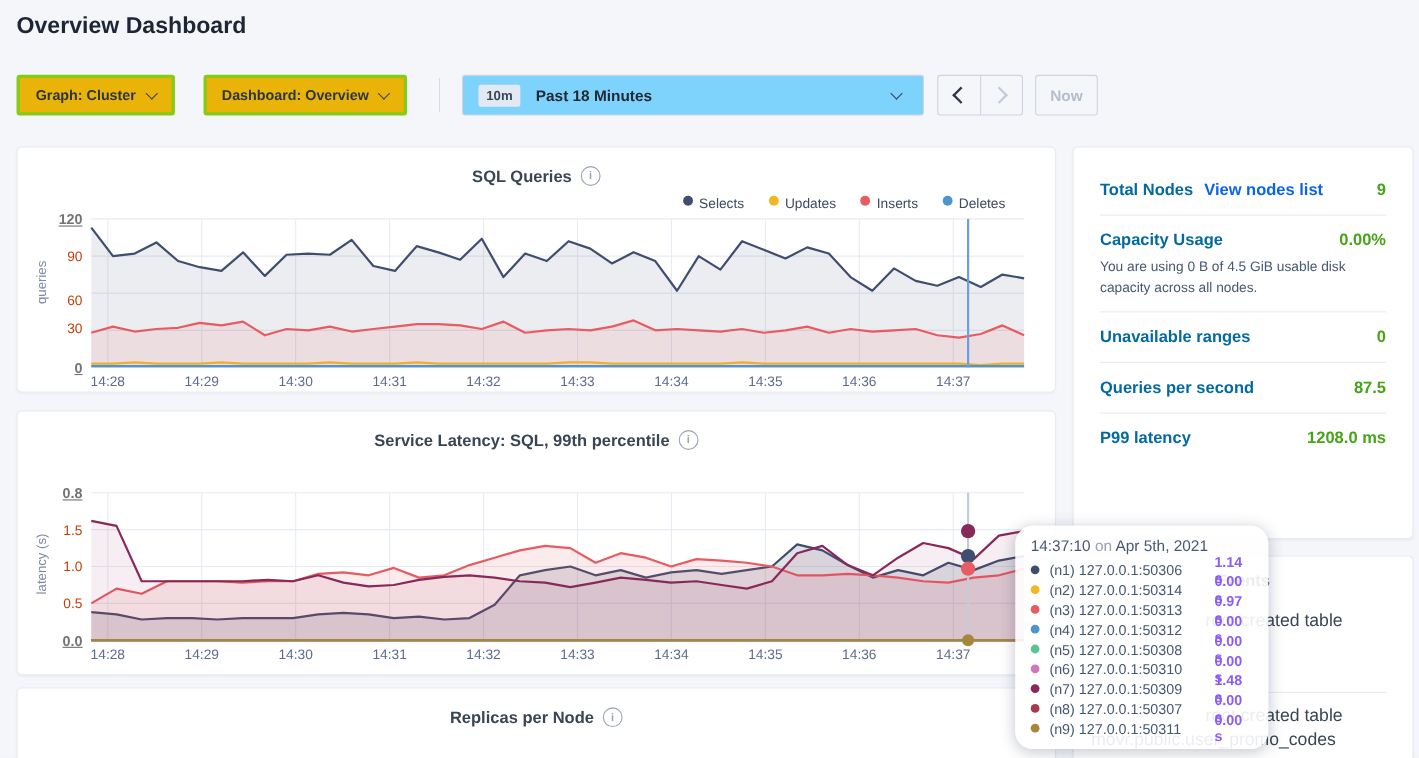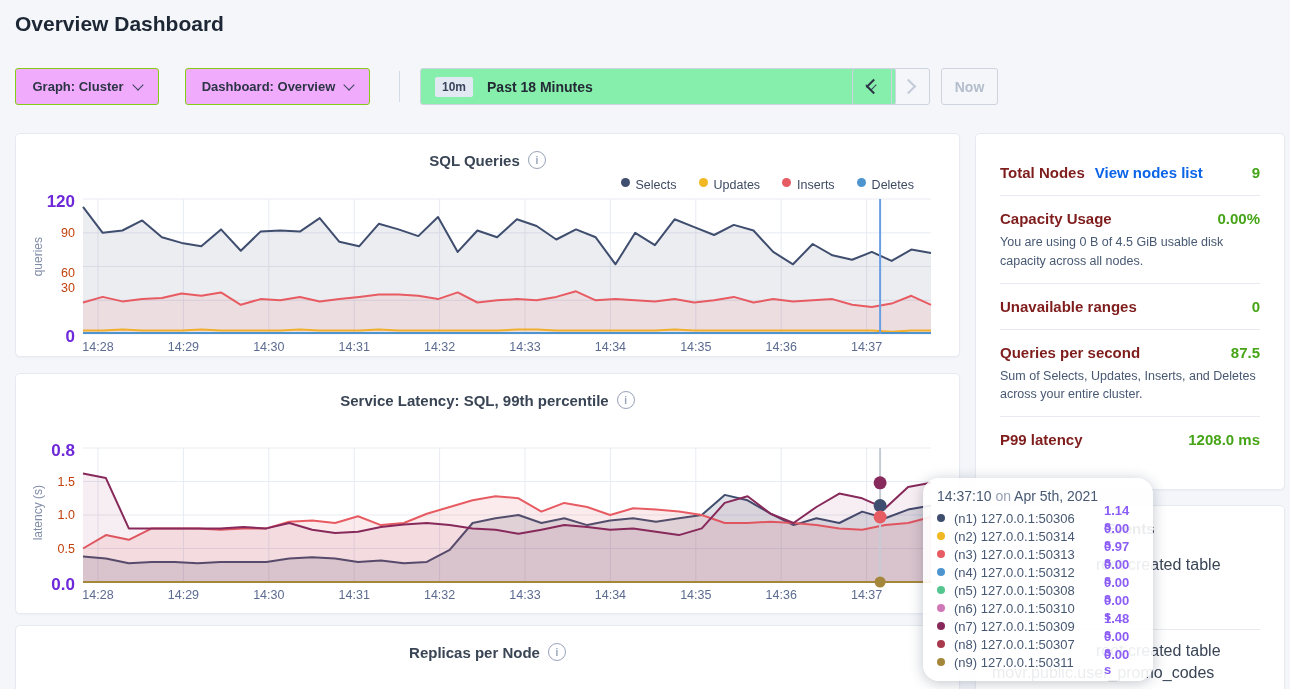--- a/index.html
+++ b/index.html
@@ -1,26 +1,26 @@
 <!DOCTYPE html>
 <html><head>
 <meta charset="utf-8">
 <style>
   html,body{margin:0;padding:0;background:#f4f6fa;}
   body{width:1290px;height:689px;position:relative;overflow:hidden;
        font-family:"Liberation Sans",sans-serif;color:#242a35;}
   h1{position:absolute;left:15px;top:12px;font-size:21px;font-weight:600;color:#1d2634;margin:0;}
 
   
-  .btn{position:absolute;top:68px;height:37px;background:#f0abfc;border:1px solid #84cc16;border-radius:3px;
+  .btn{position:absolute;top:68px;height:37px;background:#eab308;border:3px solid #84cc16;border-radius:3px;
        display:flex;align-items:center;justify-content:center;font-size:13px;font-weight:700;color:#2c3545;cursor:pointer;box-sizing:border-box;text-align:right;}
   .chev{width:7px;height:7px;border-right:1.6px solid #39455a;border-bottom:1.6px solid #39455a;
         transform:rotate(45deg);display:inline-block;margin-left:10px;margin-top:-4px;}
   .vdiv{position:absolute;left:399px;top:71px;width:1px;height:31px;background:#d5dbe6;}
-  .picker{position:absolute;left:420px;top:68px;width:476px;height:37px;background:#86efac;border:1px solid #cdd4e0;
+  .picker{position:absolute;left:420px;top:68px;width:420px;height:37px;background:#7dd3fc;border:1px solid #cdd4e0;
           border-radius:3px;display:flex;align-items:center;box-sizing:border-box;padding:0 14px;cursor:pointer;}
   .badge{background:#e3e9f3;border-radius:2px;font-size:12px;font-weight:700;color:#39455a;padding:3px 7px;margin-right:14px;}
   .picker .lbl{font-size:14px;font-weight:700;color:#242a35;}
   .picker .chev{position:absolute;right:20px;}
   .arrowgrp{position:absolute;left:852px;top:68px;width:78px;height:37px;border:1px solid #cdd4e0;border-radius:3px;
             display:flex;box-sizing:border-box;}
   .arrowcell{flex:1;display:flex;align-items:center;justify-content:center;cursor:pointer;}
   .arrowcell+.arrowcell{border-left:1px solid #cdd4e0;}
   .arr{width:9px;height:9px;border-right:2.4px solid #2c3545;border-bottom:2.4px solid #2c3545;}
   .arr.left{transform:rotate(135deg);margin-left:4px;}
@@ -34,30 +34,30 @@
   .ctitle-row{position:absolute;left:0;right:0;top:17px;display:flex;align-items:center;justify-content:center;gap:8px;}
   .ctitle{font-size:15px;font-weight:700;color:#394455;}
   .info{width:16px;height:16px;border:1.4px solid #98a2b8;border-radius:50%;color:#98a2b8;font-size:10px;
         display:inline-flex;align-items:center;justify-content:center;font-weight:700;cursor:pointer;}
   .legend{position:absolute;right:45px;top:44px;display:flex;gap:22px;align-items:center;}
   .lg-item{display:flex;align-items:flex-start;gap:6px;font-size:12.5px;color:#3e4a63;cursor:pointer;}
   .lg-dot{width:9px;height:9px;border-radius:50%;}
   .plot{position:absolute;}
   .plot svg{overflow:visible;display:block;}
   .ytick{position:absolute;width:58px;text-align:right;font-size:12.5px;color:#c2410c;}
-  .ytick.bold{font-weight:700;color:#6d28d9;font-size:17px;}
+  .ytick.bold{font-weight:700;color:#737373;font-size:13px;text-decoration:underline;}
   .xtick{position:absolute;transform:translateX(-50%);font-size:12.5px;color:#5c6b90;}
   .ylab{position:absolute;font-size:12px;color:#7f8aa5;transform:rotate(180deg);writing-mode:vertical-rl;}
 
   
   .sum-card{padding:16px 24px 0 24px;}
   .sum-title{text-align:center;font-size:15px;font-weight:700;color:#242a35;margin-bottom:10px;}
   .srow{display:flex;align-items:baseline;padding:14px 0;border-top:1px solid #e7ebf1;}
   .srow.first{border-top:none;}
-  .slabel{font-size:15px;font-weight:700;color:#7f1d1d;}
+  .slabel{font-size:15px;font-weight:700;color:#0369a1;}
   .slink{font-size:15px;font-weight:700;margin-left:10px;cursor:pointer;}
   .sval{margin-left:auto;font-size:15px;font-weight:700;}
   .ssub{font-size:12.5px;color:#475872;line-height:1.5;margin:-8px 0 12px 0;}
 
   
   .ev-title{text-align:center;font-size:15px;font-weight:700;color:#394455;margin-top:14px;}
   .ev-line{position:absolute;font-size:16px;color:#394455;white-space:nowrap;}
   .ev-div{position:absolute;left:24px;right:24px;height:1px;background:#e7ebf1;}
 
   
@@ -143,21 +143,21 @@
           <path d="M0,135 L0.0,7.9 L19.7,33.8 L39.4,31.5 L59.2,21.4 L78.9,38.3 L98.6,43.9 L118.3,47.3 L138.0,30.4 L157.8,51.8 L177.5,32.6 L197.2,31.5 L216.9,32.6 L236.7,19.1 L256.4,42.8 L276.1,47.3 L295.8,24.8 L315.5,30.4 L335.3,37.1 L355.0,18.0 L374.7,52.9 L394.4,31.5 L414.1,38.3 L433.9,20.3 L453.6,27.0 L473.3,40.5 L493.0,30.4 L512.7,38.3 L532.5,65.3 L552.2,33.8 L571.9,46.1 L591.6,20.3 L611.3,28.1 L631.1,36.0 L650.8,25.9 L670.5,31.5 L690.2,52.9 L710.0,65.3 L729.7,45.0 L749.4,56.3 L769.1,60.8 L788.8,52.9 L808.6,61.9 L828.3,50.6 L848.0,54.0 L848,135 Z" fill="rgba(70,82,110,0.10)" stroke="none"></path>
           <polyline points="0.0,7.9 19.7,33.8 39.4,31.5 59.2,21.4 78.9,38.3 98.6,43.9 118.3,47.3 138.0,30.4 157.8,51.8 177.5,32.6 197.2,31.5 216.9,32.6 236.7,19.1 256.4,42.8 276.1,47.3 295.8,24.8 315.5,30.4 335.3,37.1 355.0,18.0 374.7,52.9 394.4,31.5 414.1,38.3 433.9,20.3 453.6,27.0 473.3,40.5 493.0,30.4 512.7,38.3 532.5,65.3 552.2,33.8 571.9,46.1 591.6,20.3 611.3,28.1 631.1,36.0 650.8,25.9 670.5,31.5 690.2,52.9 710.0,65.3 729.7,45.0 749.4,56.3 769.1,60.8 788.8,52.9 808.6,61.9 828.3,50.6 848.0,54.0" fill="none" stroke="#3f4d6e" stroke-width="2" stroke-linejoin="round"></polyline>
           <polyline points="0.0,131.6 19.7,131.6 39.4,130.5 59.2,131.6 78.9,131.6 98.6,131.6 118.3,130.5 138.0,131.6 157.8,131.6 177.5,131.6 197.2,131.6 216.9,130.5 236.7,131.6 256.4,131.6 276.1,131.6 295.8,130.5 315.5,131.6 335.3,131.6 355.0,131.6 374.7,131.6 394.4,131.6 414.1,131.6 433.9,130.5 453.6,130.5 473.3,131.6 493.0,131.6 512.7,131.6 532.5,131.6 552.2,131.6 571.9,131.6 591.6,130.5 611.3,131.6 631.1,131.6 650.8,131.6 670.5,131.6 690.2,131.6 710.0,131.6 729.7,131.6 749.4,131.6 769.1,131.6 788.8,131.6 808.6,132.8 828.3,131.6 848.0,131.6" fill="none" stroke="#f2b824" stroke-width="2" stroke-linejoin="round"></polyline>
           <path d="M0,135 L0.0,103.5 L19.7,97.9 L39.4,102.4 L59.2,100.1 L78.9,99.0 L98.6,94.5 L118.3,96.8 L138.0,93.4 L157.8,105.8 L177.5,100.1 L197.2,101.3 L216.9,97.9 L236.7,102.4 L256.4,100.1 L276.1,97.9 L295.8,95.6 L315.5,95.6 L335.3,96.8 L355.0,100.1 L374.7,93.4 L394.4,103.5 L414.1,101.3 L433.9,100.1 L453.6,101.3 L473.3,97.9 L493.0,92.3 L512.7,101.3 L532.5,100.1 L552.2,101.3 L571.9,102.4 L591.6,100.1 L611.3,103.5 L631.1,101.3 L650.8,97.9 L670.5,103.5 L690.2,100.1 L710.0,102.4 L729.7,101.3 L749.4,100.1 L769.1,105.8 L788.8,108.0 L808.6,104.6 L828.3,96.8 L848.0,105.8 L848,135 Z" fill="rgba(231,91,98,0.10)" stroke="none"></path>
           <polyline points="0.0,103.5 19.7,97.9 39.4,102.4 59.2,100.1 78.9,99.0 98.6,94.5 118.3,96.8 138.0,93.4 157.8,105.8 177.5,100.1 197.2,101.3 216.9,97.9 236.7,102.4 256.4,100.1 276.1,97.9 295.8,95.6 315.5,95.6 335.3,96.8 355.0,100.1 374.7,93.4 394.4,103.5 414.1,101.3 433.9,100.1 453.6,101.3 473.3,97.9 493.0,92.3 512.7,101.3 532.5,100.1 552.2,101.3 571.9,102.4 591.6,100.1 611.3,103.5 631.1,101.3 650.8,97.9 670.5,103.5 690.2,100.1 710.0,102.4 729.7,101.3 749.4,100.1 769.1,105.8 788.8,108.0 808.6,104.6 828.3,96.8 848.0,105.8" fill="none" stroke="#e75b62" stroke-width="2" stroke-linejoin="round"></polyline>
           <line x1="0" y1="133.9" x2="848" y2="133.9" stroke="#4e95cf" stroke-width="2"></line>
           <line x1="797.1" y1="0" x2="797.1" y2="135" stroke="#6b9fe4" stroke-width="2"></line>
         </svg>
       </div>
       <div class="ytick bold" style="left: 1px; top: 193px;">0</div>
-      <div class="ytick" style="left: 1px; top: 147px;">30</div>
+      <div class="ytick" style="left: 1px; top: 158px;">30</div>
       <div class="ytick" style="left: 1px; top: 132px;">60</div>
       <div class="ytick" style="left: 1px; top: 91.75px;">90</div>
       <div class="ytick bold" style="left: 1px; top: 58px;">120</div>
       <div class="xtick" style="left: 82px; top: 206px;">14:28</div>
       <div class="xtick" style="left: 167.4px; top: 206px;">14:29</div>
       <div class="xtick" style="left: 252.8px; top: 206px;">14:30</div>
       <div class="xtick" style="left: 338.2px; top: 206px;">14:31</div>
       <div class="xtick" style="left: 423.6px; top: 206px;">14:32</div>
       <div class="xtick" style="left: 509px; top: 206px;">14:33</div>
       <div class="xtick" style="left: 594.4px; top: 206px;">14:34</div>
@@ -248,21 +248,20 @@
   </div>
   <div class="ssub">You are using 0 B of 4.5 GiB usable disk capacity across all nodes.</div>
   <div class="srow">
     <span class="slabel">Unavailable ranges</span>
     <span class="sval green" style="color: rgb(70, 164, 23);">0</span>
   </div>
   <div class="srow">
     <span class="slabel">Queries per second</span>
     <span class="sval green" style="color: rgb(70, 164, 23);">87.5</span>
   </div>
-  <div class="ssub">Sum of Selects, Updates, Inserts, and Deletes across your entire cluster.</div>
   <div class="srow">
     <span class="slabel">P99 latency</span>
     <span class="sval green" style="color: rgb(70, 164, 23);">1208.0 ms</span>
   </div>
 </div>
 
 <div class="card" style="left:975px;top:505px;width:310px;height:230px;">
   <div class="ev-title">Events</div>
   <div class="ev-line" style="left:120px;top:50px;">root created table</div>
   <div class="ev-div" style="top:123px;"></div>

